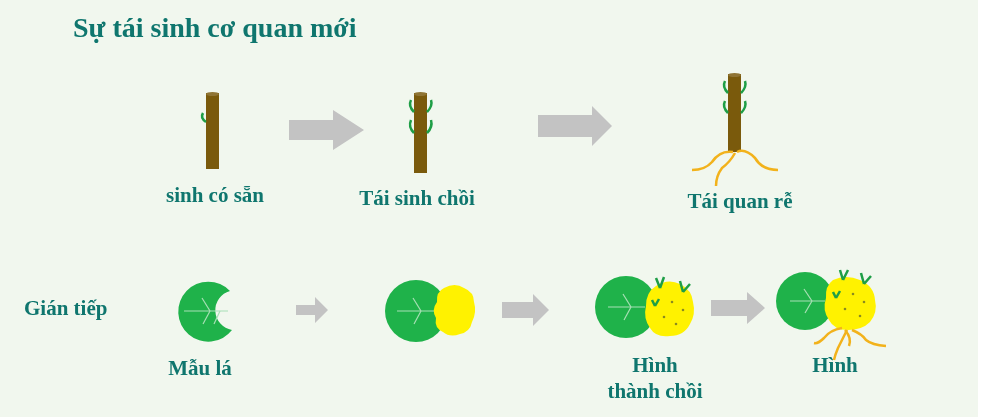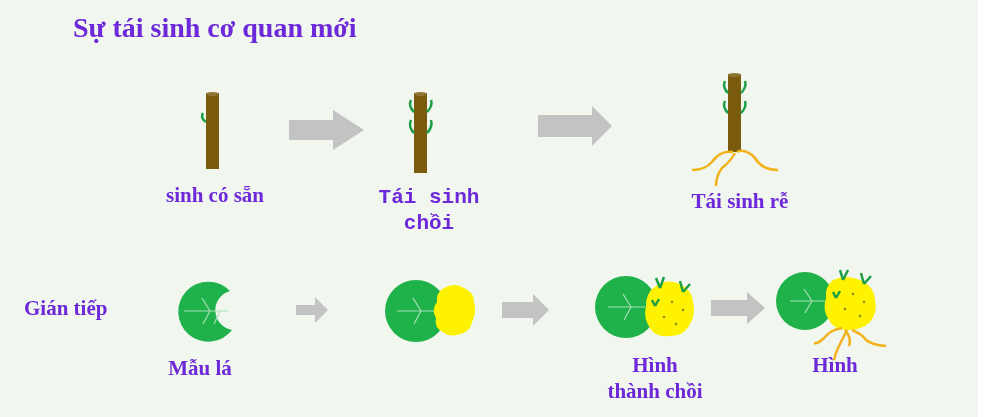--- a/index.html
+++ b/index.html
@@ -1,40 +1,40 @@
 <!DOCTYPE html>
 <html><head>
 <meta charset="utf-8">
 <style>
   html, body { margin:0; padding:0; }
   body { width:992px; height:417px; background:#ffffff; position:relative; overflow:hidden; font-family:"Liberation Serif", serif; }
   #canvas { position:absolute; left:0; top:0; width:978px; height:417px; background:#f1f7ee; }
-  .txt { position:absolute; font-weight:bold; color:#6d28d9; font-family:"Liberation Serif", serif; }
+  .txt { position:absolute; font-weight:bold; color:#0f766e; font-family:"Liberation Serif", serif; }
   .title { left:73px; top:12px; font-size:28px; }
   .rowlabel { font-size:21px; }
   .cap { font-size:21px; text-align:center; line-height:26px; }
   svg.art { position:absolute; left:0; top:0; }
 </style>
 </head>
 <body>
 
 <div id="canvas">
 
   <div class="txt title">Sự tái sinh cơ quan mới</div>
 
   <div class="txt rowlabel" style="left:24px; top:296px;">Gián tiếp</div>
 
   <div class="txt cap" style="left:140px; top:182px; width:150px;">
     <div>sinh có sẵn</div>
   </div>
-  <div class="txt cap" style="left:349px; top:185px; width:160px;font-family:Liberation Mono, monospace;">
+  <div class="txt cap" style="left:337px; top:185px; width:160px;">
     <div>Tái sinh chồi</div>
   </div>
   <div class="txt cap" style="left:665px; top:188px; width:150px;">
-    <div>Tái sinh rễ</div>
+    <div>Tái quan rễ</div>
   </div>
 
   <div class="txt cap" style="left:135px; top:355px; width:130px;">
     <div>Mẫu lá</div>
   </div>
   <div class="txt cap" style="left:590px; top:352px; width:130px;">
     <div>Hình</div>
     <div>thành chồi</div>
   </div>
   <div class="txt cap" style="left:770px; top:352px; width:130px;">

